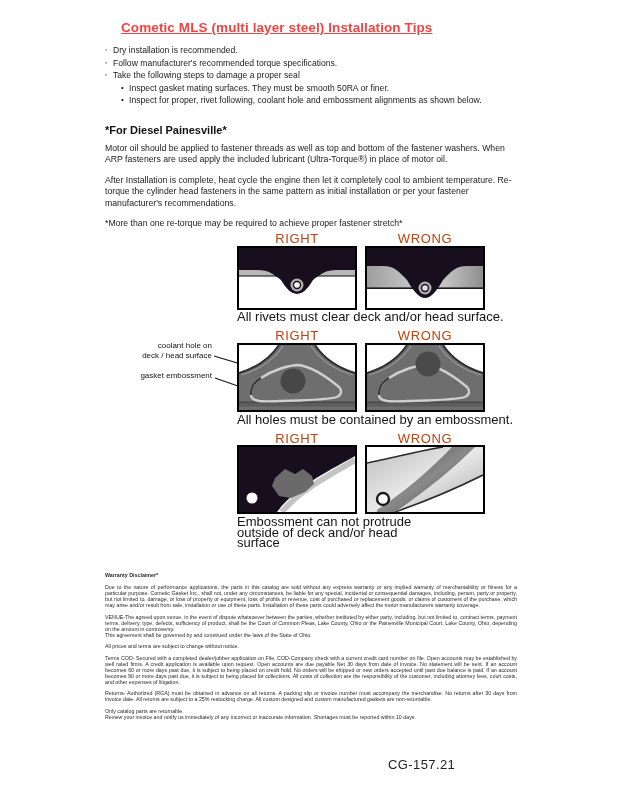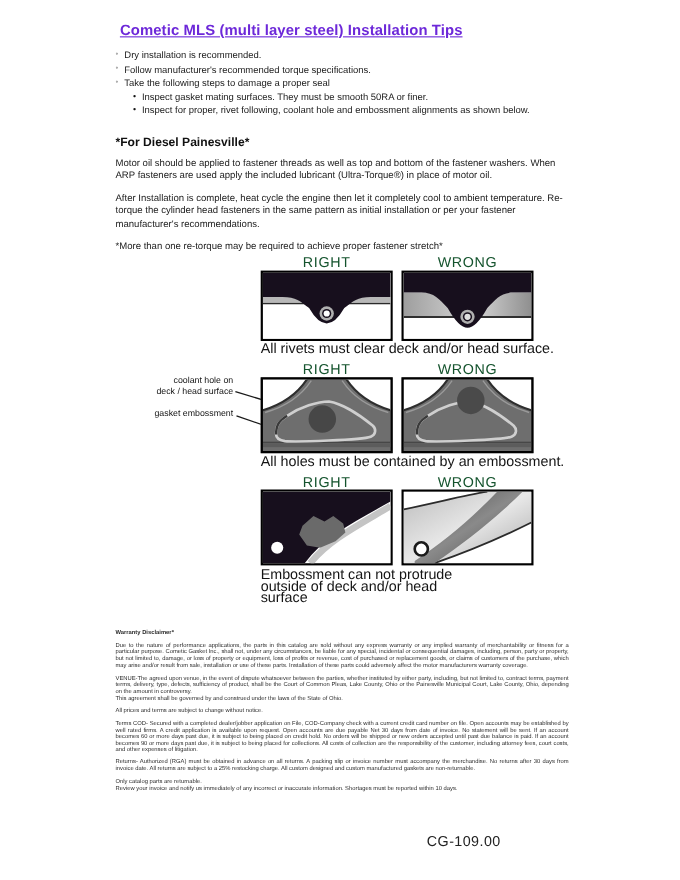--- a/index.html
+++ b/index.html
@@ -7,35 +7,35 @@
     width:618px;height:800px;background:#ffffff;position:relative;
     font-family:"Liberation Sans", sans-serif;color:#1b1b1b;
     -webkit-text-size-adjust:none;
   }
   .page{position:absolute;inset:0;overflow:hidden;}
 
   
   .top-block{position:absolute;top:20px;left:105px;width:418px;}
   .doc-title{
     font-size:13.5px;font-weight:700;text-decoration:underline;
-    letter-spacing:.1px;margin:0 0 9px 4px;color:#6d28d9;
+    letter-spacing:.1px;margin:0 0 9px 16px;color:#ef4444;
   }
   .bullet-row{display:flex;align-items:flex-start;font-size:8.6px;line-height:12.5px;}
   .bullet-marker{width:8px;flex:0 0 8px;font-size:7px;line-height:12.5px;text-align:left;color:#222;}
   .sub-bullet-row{display:flex;align-items:flex-start;font-size:8.6px;line-height:12.5px;margin-left:16px;}
   .sub-bullet-marker{width:8px;flex:0 0 8px;font-size:8px;line-height:12px;color:#111;}
 
   .diesel-heading{font-size:11px;font-weight:700;margin:17px 0 7px 0;color:#111;}
   .diesel-para{font-size:8.7px;line-height:11.6px;margin:0 0 9px 0;color:#1b1b1b;}
 
   
   .diagrams{position:absolute;top:228px;left:0;width:618px;height:322px;}
   .pair-label{
     position:absolute;width:120px;text-align:center;
-    font-size:13px;letter-spacing:.6px;color:#14532d;
+    font-size:13px;letter-spacing:.6px;color:#c2410c;
   }
   .diag-box{
     position:absolute;width:116px;border:2px solid #000;background:#fff;line-height:0;
   }
   .diag-caption{
     position:absolute;left:237px;font-size:13px;line-height:10.5px;color:#141414;
   }
   .annot{
     position:absolute;left:98px;width:114px;text-align:right;
     font-size:8px;line-height:9.5px;color:#141414;
@@ -218,15 +218,15 @@
     <p>Due to the nature of performance applications, the parts in this catalog are sold without any express warranty or any implied warranty of merchantability or fitness for a particular purpose.  Cometic Gasket Inc., shall not, under any circumstances, be liable for any special, incidental or consequential damages, including, person, party or property, but not limited to, damage, or loss of property or equipment, loss of profits or revenue, cost of purchased or replacement goods, or claims of customers of the purchase, which may arise and/or result from sale, installation or use of these parts.  Installation of these parts could adversely affect the motor manufacturers warranty coverage.</p>
     <p class="tight">VENUE-The agreed upon venue, in the event of dispute whatsoever between the parties, whether instituted by either party, including, but not limited to, contract terms, payment terms, delivery, type, defects, sufficiency of product, shall be the Court of Common Pleas, Lake County, Ohio or the Painesville Municipal Court, Lake County, Ohio, depending on the amount in controversy.</p>
     <p>This agreement shall be governed by and construed under the laws of the State of Ohio.</p>
     <p>All prices and terms are subject to change without notice.</p>
     <p>Terms COD- Secured with a completed dealer/jobber application on File, COD-Company check with a current credit card number on file.  Open accounts may be established by well rated firms.  A credit application is available upon request.  Open accounts are due payable Net 30 days from date of invoice.  No statement will be sent.  If an account becomes 60 or more days past due, it is subject to being placed on credit hold.  No orders will be shipped or new orders accepted until past due balance is paid.  If an account becomes 90 or more days past due, it is subject to being placed for collections.  All costs of collection are the responsibility of the customer, including attorney fees, court costs, and other expenses of litigation.</p>
     <p>Returns- Authorized (RGA) must be obtained in advance on all returns.  A packing slip or invoice number must accompany the merchandise.  No returns after 30 days from invoice date.  All returns are subject to a 25% restocking charge.  All custom designed and custom manufactured gaskets are non-returnable.</p>
     <p class="tight">Only catalog parts are returnable.</p>
     <p>Review your invoice and notify us immediately of any incorrect or inaccurate information.  Shortages must be reported within 10 days.</p>
   </div>
 
-  <div class="doc-number">CG-109.00</div>
+  <div class="doc-number">CG-157.21</div>
 
 </div>
 
 </body></html>

